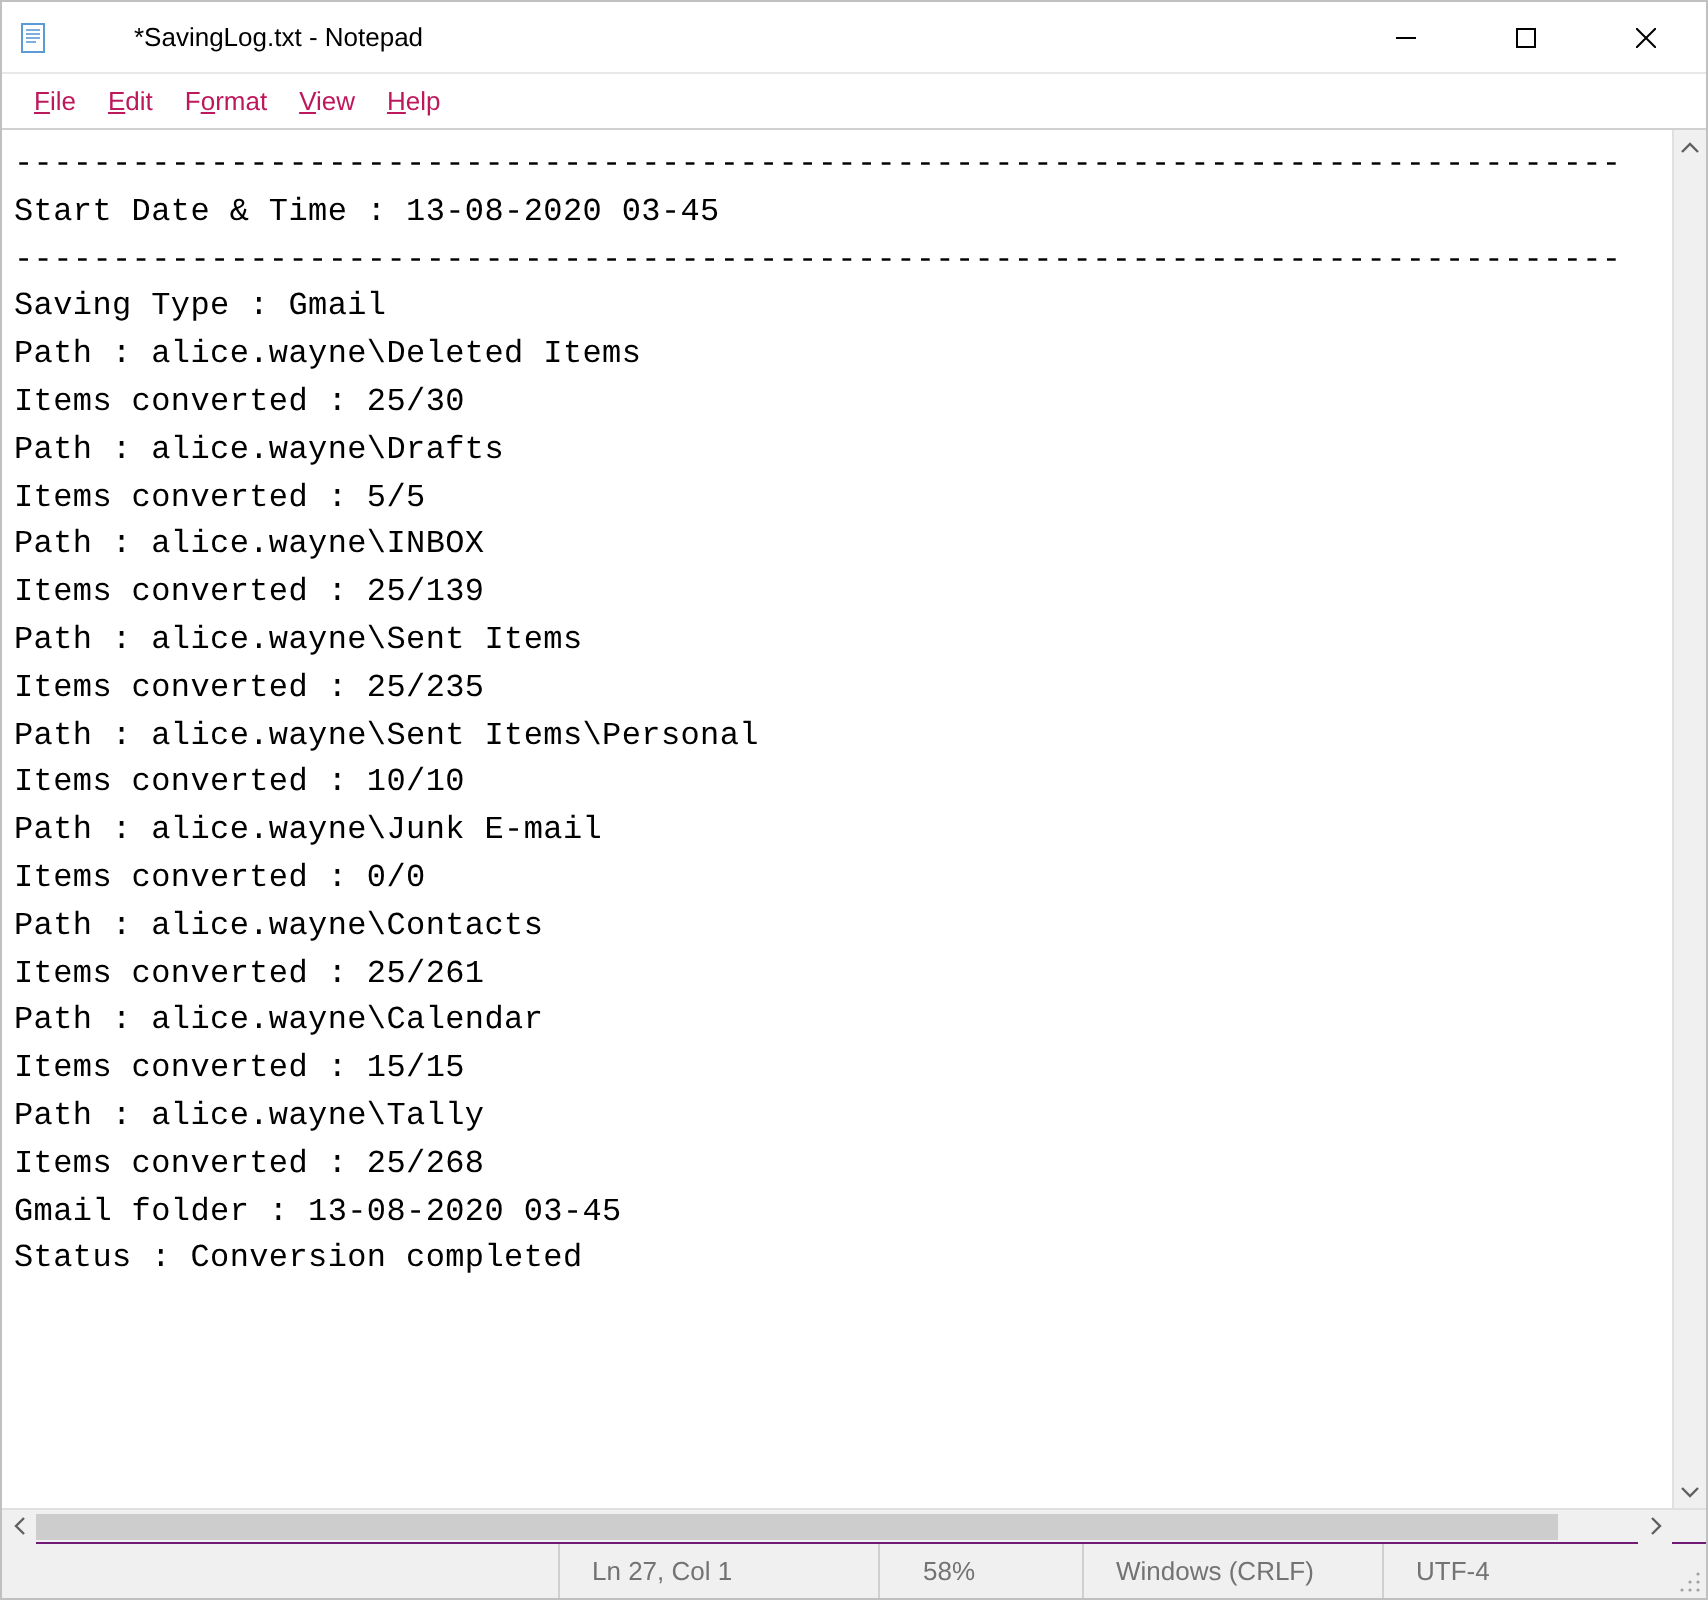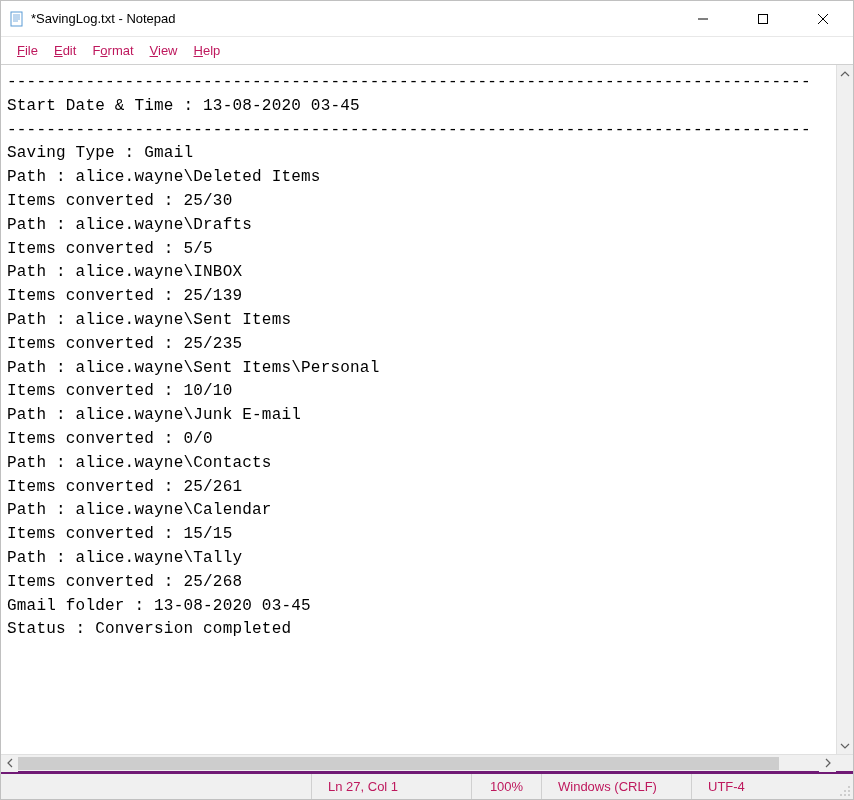--- a/index.html
+++ b/index.html
@@ -30,20 +30,21 @@
       height: 16px;
       margin-right: 6px;
       display: flex;
       align-items: center;
       justify-content: center;
     }
     .titlebar-title {
       font-size: 13px;
       color: #000000;
       flex: 1;
+      margin-left: 36px;
     }
     .window-controls {
       display: flex;
       height: 100%;
     }
     .window-control {
       width: 60px;
       height: 100%;
       display: flex;
       align-items: center;
@@ -141,42 +142,43 @@
       width: 17px;
       height: 17px;
       background: #f0f0f0;
     }
     .statusbar {
       height: 28px;
       background: #f0f0f0;
       display: flex;
       align-items: center;
       font-size: 13px;
-      color: #be185d;
-      border-top: 3px solid #701a75;
+      color: #737373;
+      border-top: 1px solid #701a75;
     }
     .status-spacer {
       flex: 1;
     }
     .status-cell {
       padding: 0 16px;
       border-left: 1px solid #d0d0d0;
       height: 100%;
       display: flex;
       align-items: center;
     }
     .status-cell.line-col {
       min-width: 160px;
     }
     .status-cell.zoom {
       min-width: 70px;
       justify-content: center;
     }
     .status-cell.ending {
       min-width: 150px;
+      margin-left: 32px;
     }
     .status-cell.encoding {
       min-width: 145px;
     }
     .resize-grip {
       width: 17px;
       height: 100%;
       display: flex;
       align-items: flex-end;
       justify-content: flex-end;
@@ -280,21 +282,21 @@
           <path d="M3 1 L7 5 L3 9" fill="none" stroke="#606060" stroke-width="1.2"></path>
         </svg>
     </div>
   </div>
   <div class="hscroll-corner"></div>
 </div>
 
 <div class="statusbar">
   <div class="status-spacer"></div>
   <div class="status-cell line-col">Ln 27, Col 1</div>
-  <div class="status-cell zoom">100%</div>
+  <div class="status-cell zoom">58%</div>
   <div class="status-cell ending">Windows (CRLF)</div>
   <div class="status-cell encoding">UTF-4</div>
   <div class="resize-grip">
     <svg width="12" height="12" viewBox="0 0 12 12">
       <circle cx="10" cy="2" r="0.8" fill="#a0a0a0"></circle>
       <circle cx="6" cy="6" r="0.8" fill="#a0a0a0"></circle>
       <circle cx="10" cy="6" r="0.8" fill="#a0a0a0"></circle>
       <circle cx="2" cy="10" r="0.8" fill="#a0a0a0"></circle>
       <circle cx="6" cy="10" r="0.8" fill="#a0a0a0"></circle>
       <circle cx="10" cy="10" r="0.8" fill="#a0a0a0"></circle>

